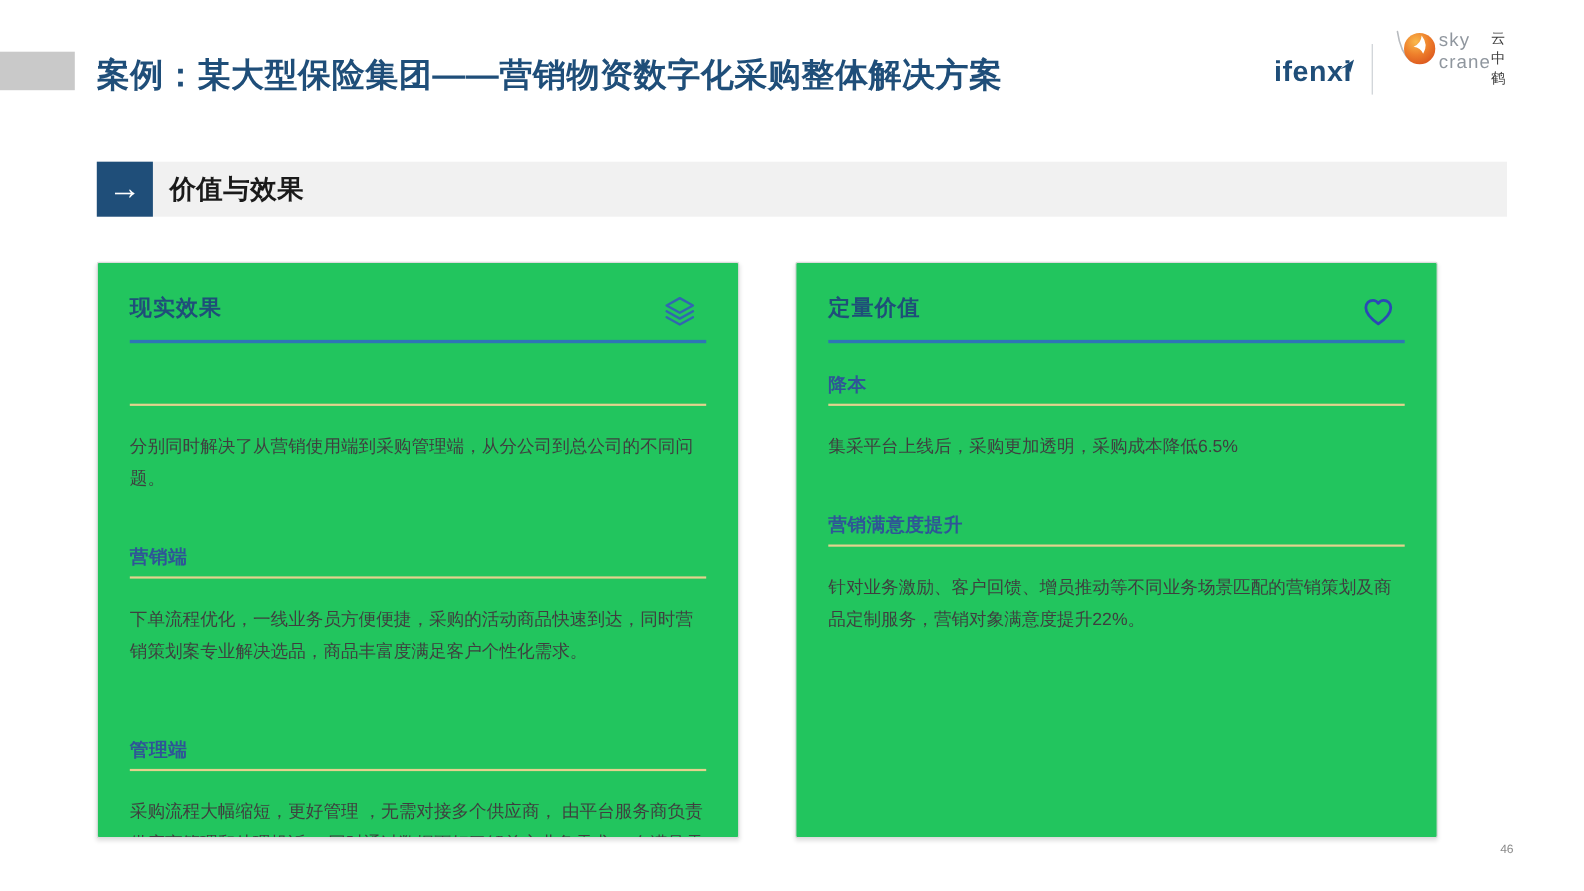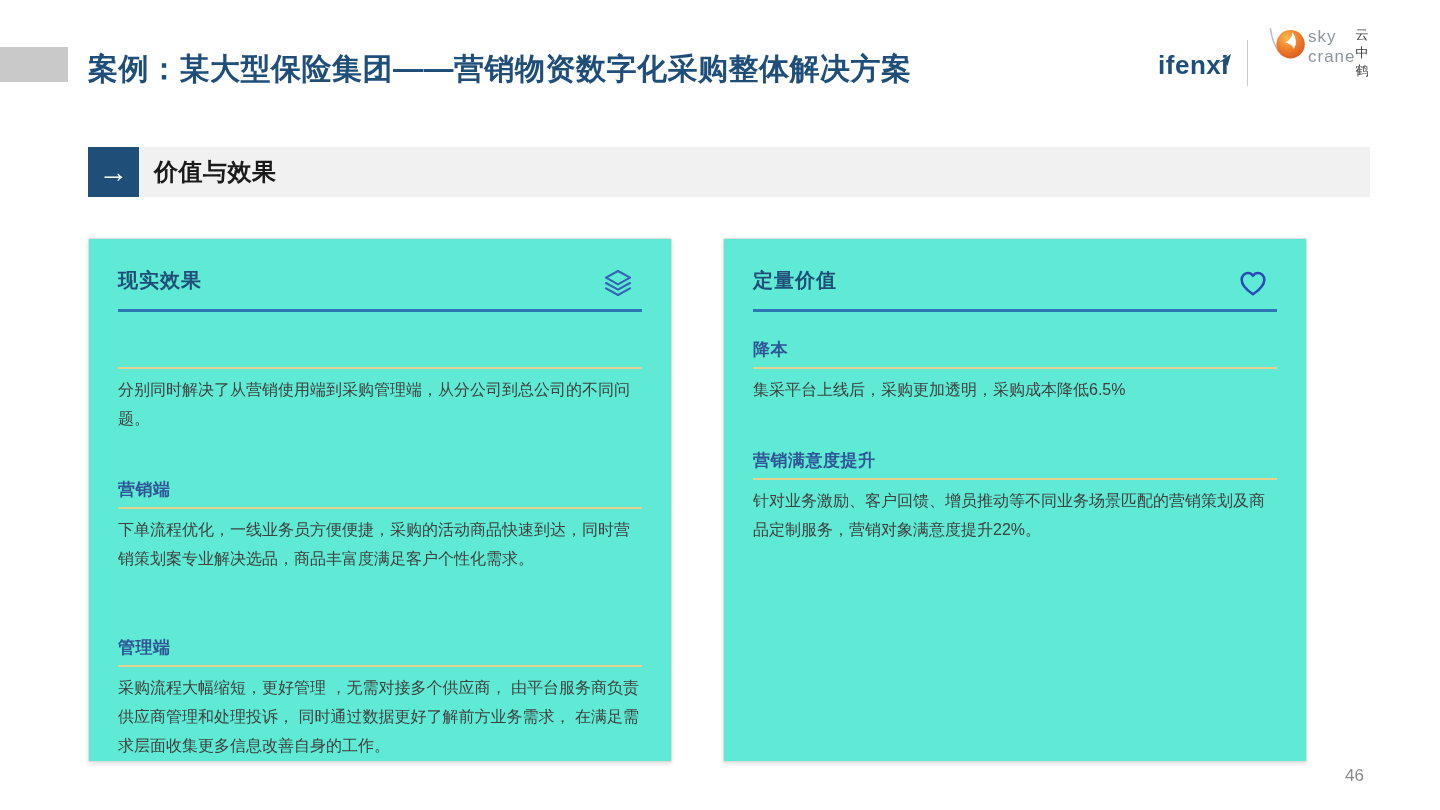--- a/index.html
+++ b/index.html
@@ -30,39 +30,39 @@
   }
   .arrow-box {
     width:51px; height:50px; background:#1f4e79; color:#ffffff; flex:0 0 51px;
     display:flex; align-items:center; justify-content:center; font-size:30px; font-weight:bold;
   }
   .section-label { margin-left:15px; font-size:24px; font-weight:bold; color:#1a1a1a; letter-spacing:.5px; }
 
   
   .cards { position:absolute; left:88px; top:238px; display:flex; gap:51px; }
   .card {
-    width:584px; height:524px; background:#5eead4;
+    width:584px; height:524px; background:#22c55e;
     border:1px solid #dcdcdc; border-radius:2px;
     box-shadow:0 2px 4px rgba(0,0,0,.12);
     padding:0 29px; overflow:hidden;
   }
   .card-title-row { display:flex; justify-content:space-between; align-items:flex-start; padding-top:28px; }
   .card-title { font-size:20px; font-weight:bold; color:#1f4e79; letter-spacing:1px; line-height:26px; }
   .card-icon { width:32px; height:32px; margin-right:8px; }
   .title-underline { height:3px; background:#2e75b6; margin-top:10px; }
 
   .sec { margin-top:27px; }
   .sec.gap-md { margin-top:46px; }
   .sec.gap-lg { margin-top:64px; }
   .sec-heading { font-size:17px; font-weight:bold; color:#2f5597; line-height:22px; min-height:22px; letter-spacing:.5px; }
   .gold-line { height:2px; background:#e4d28e; margin-top:6px; }
-  .sec-text { margin-top:6px; font-size:16px; color:#3f3f3f; line-height:29px; }
+  .sec-text { margin-top:23px; font-size:16px; color:#3f3f3f; line-height:29px; }
 
   
-  .page-number { position:absolute; right:76px; top:766px; font-size:17px; color:#8a8a8a; }
+  .page-number { position:absolute; right:64px; top:766px; font-size:11px; color:#8a8a8a; }
 </style>
 </head>
 <body>
 
 <div class="gray-tab"></div>
 
 <h1 class="page-title">案例：某大型保险集团——营销物资数字化采购整体解决方案</h1>
 
 <div class="logos">
   <div class="ifenxi">

